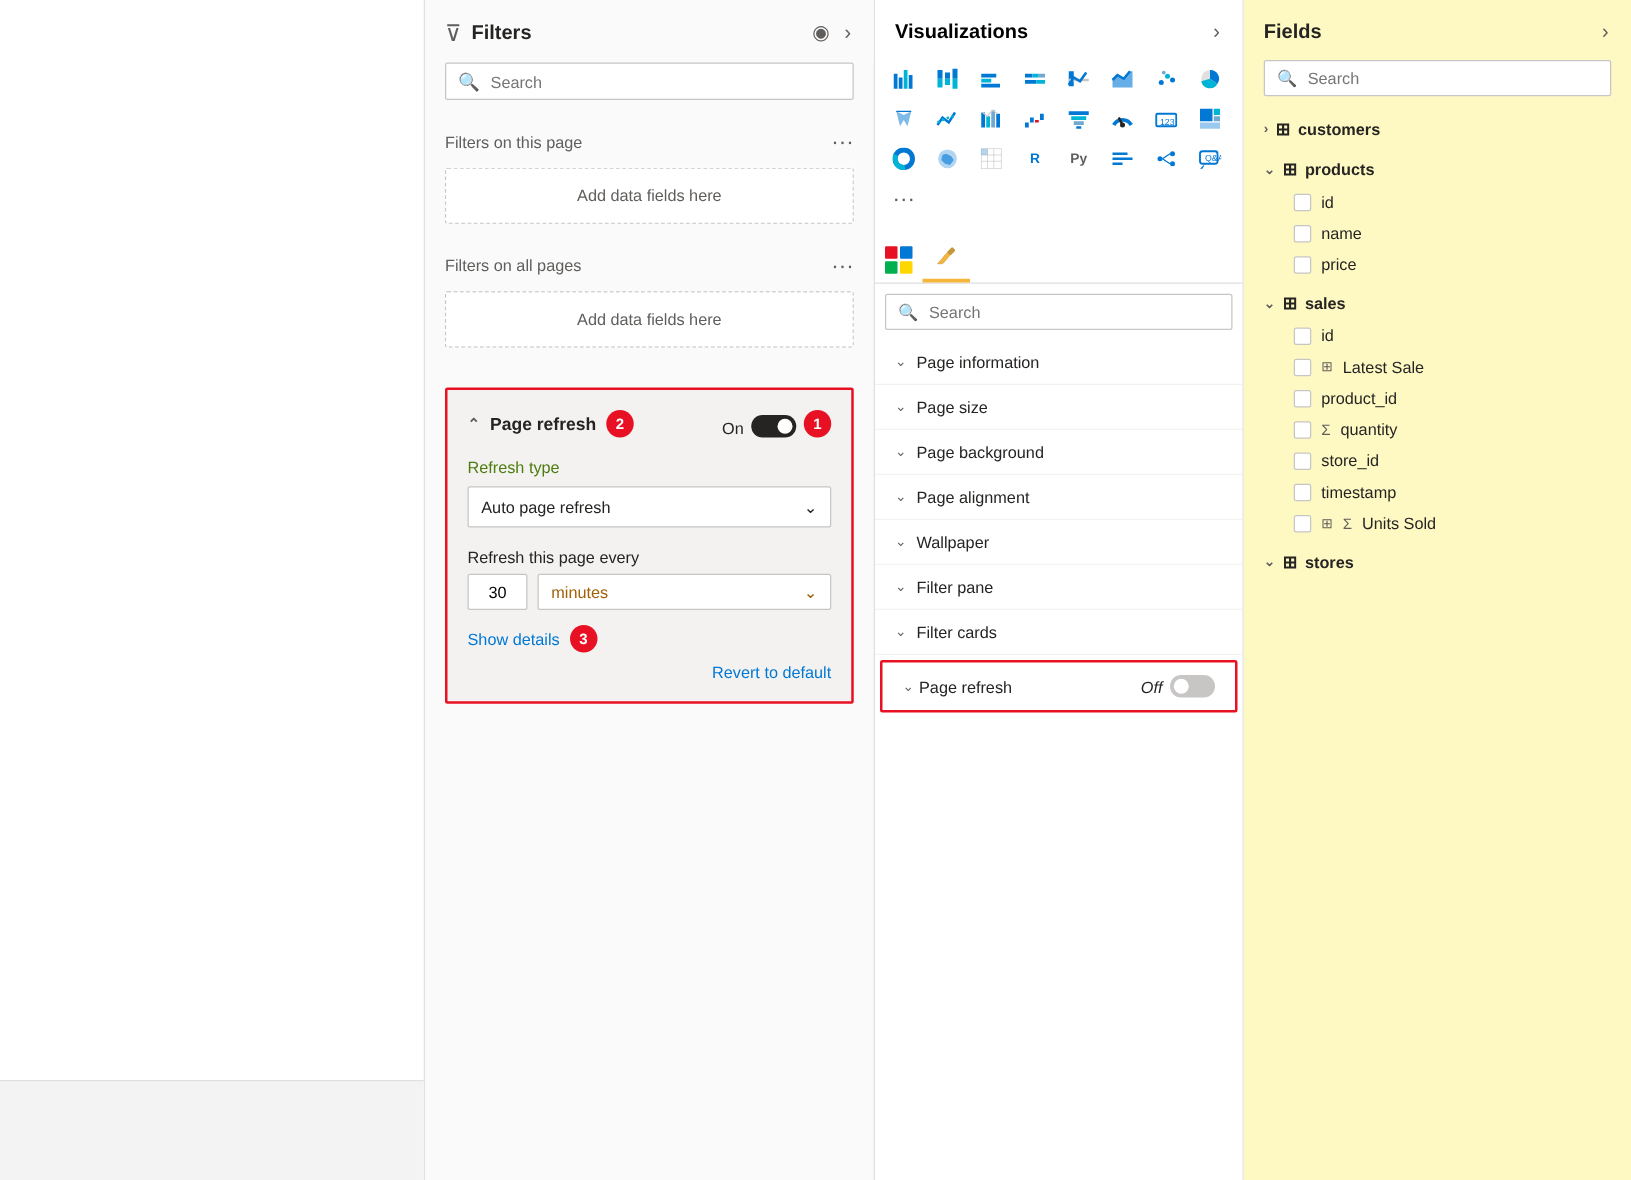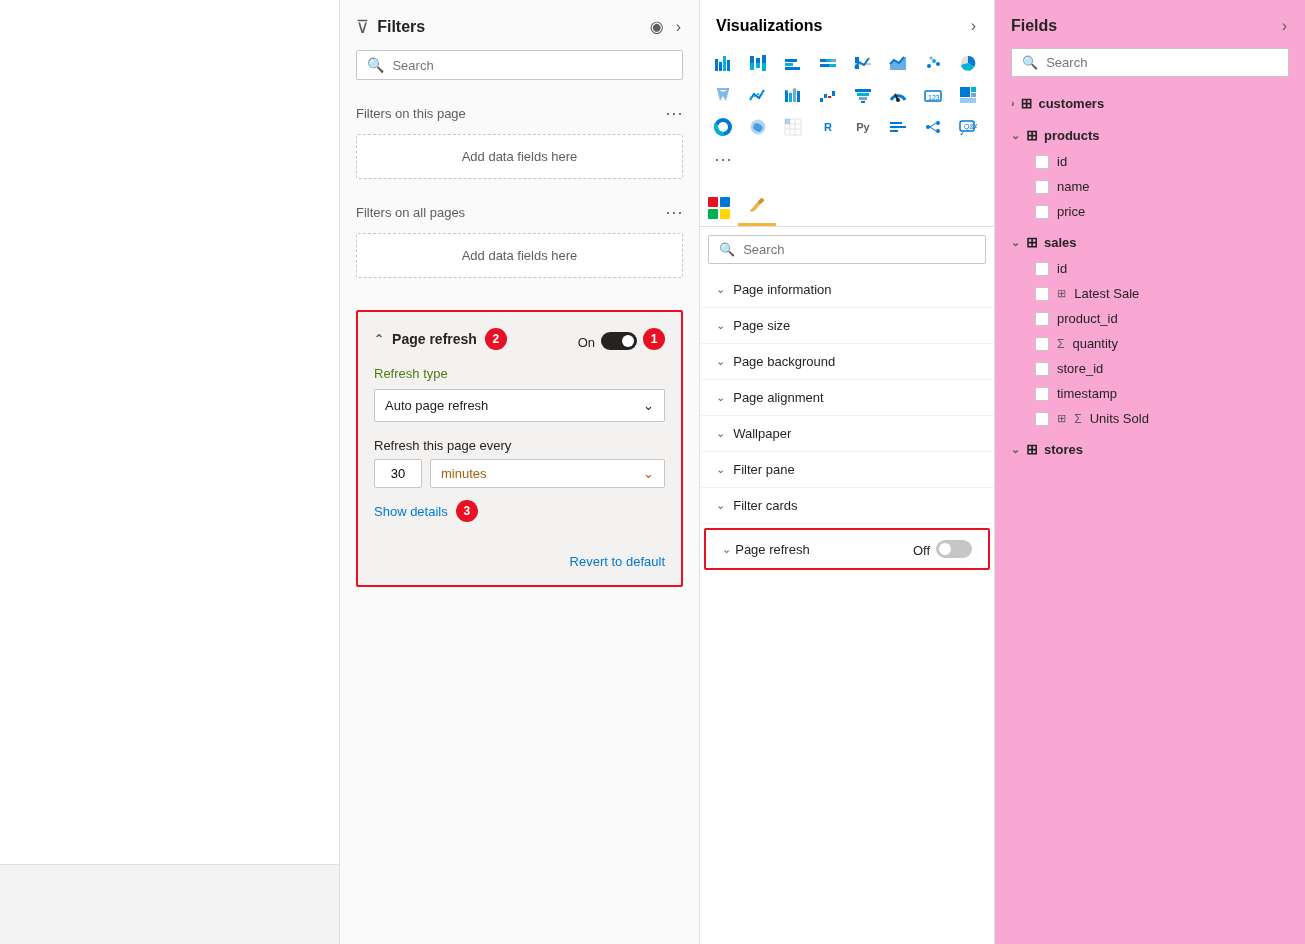--- a/index.html
+++ b/index.html
@@ -243,21 +243,21 @@
       display: flex;
       justify-content: space-between;
       align-items: center;
       cursor: pointer;
     }
 
     .show-details-row {
       display: flex;
       align-items: center;
       gap: 8px;
-      margin-bottom: 32px;
+      margin-bottom: 8px;
     }
     .show-details-link {
       color: #0078d4;
       font-size: 13px;
       cursor: pointer;
       text-decoration: none;
     }
 
     .revert-row {
       text-align: right;
@@ -374,21 +374,21 @@
     }
     .viz-page-refresh-left {
       display: flex;
       align-items: center;
       gap: 4px;
     }
 
     
     .panel-fields {
       flex: 1;
-      background: #f9a8d4;
+      background: #fef9c3;
       display: flex;
       flex-direction: column;
     }
 
     .fields-header {
       display: flex;
       align-items: center;
       justify-content: space-between;
       padding: 16px 16px 12px 16px;
     }
@@ -794,21 +794,21 @@
     <div class="viz-section-row">
       <span class="chevron">⌄</span>
       <span>Filter cards</span>
     </div>
 
     <div class="viz-page-refresh-row">
       <div class="viz-page-refresh-left">
         <span style="color:#605e5c; font-size:11px;">⌄</span>
         <span>Page refresh</span>
       </div>
-      <div style="display:flex; align-items:flex-end; gap:6px;">
+      <div style="display:flex; align-items:center; gap:6px;font-style:italic;">
         <span>Off</span>
         <div class="toggle-off"></div>
       </div>
     </div>
   </div>
 </div>
 
 <div class="panel-fields">
   <div class="fields-header">
     <span class="fields-header-title">Fields</span>

